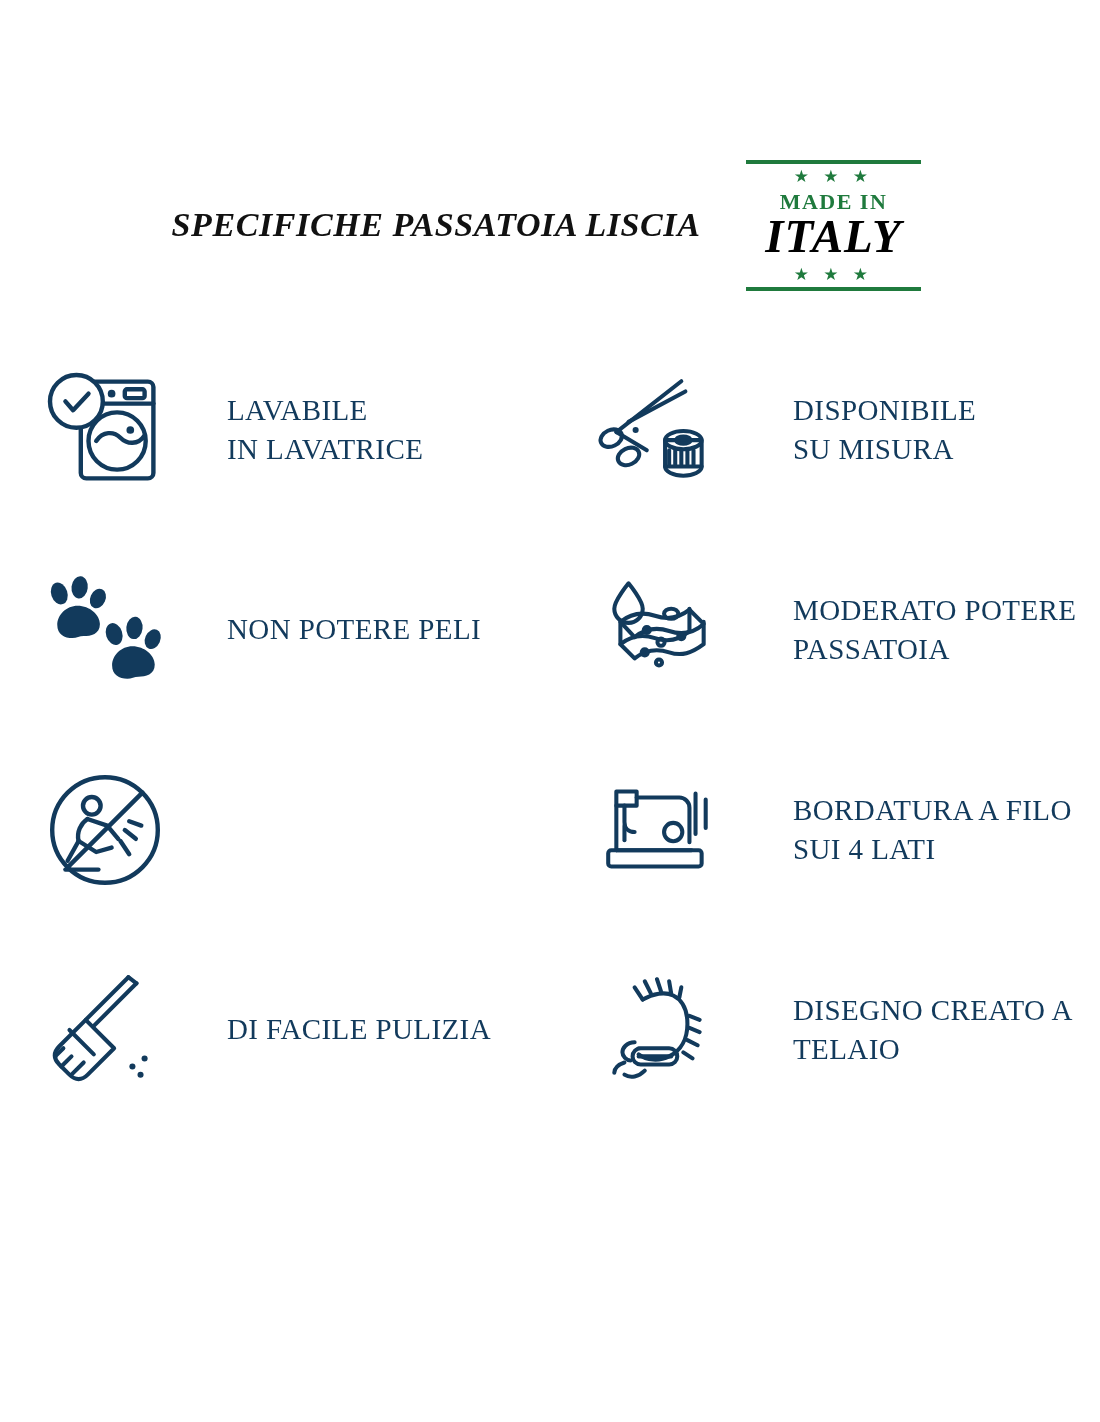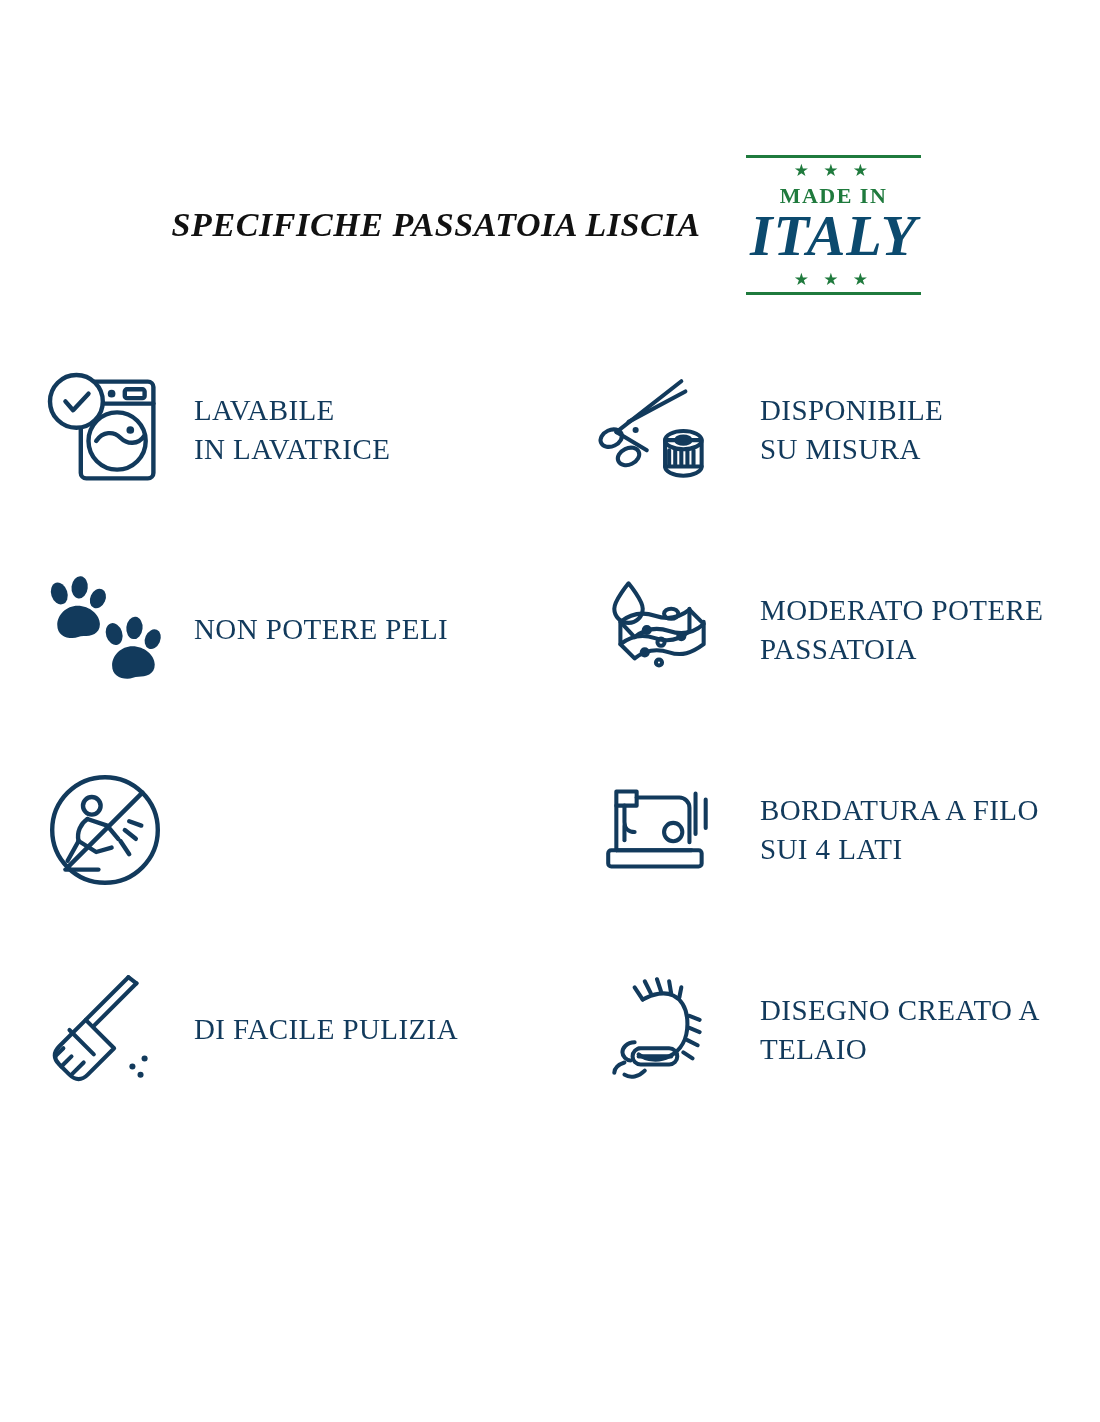--- a/index.html
+++ b/index.html
@@ -66,22 +66,22 @@
     font-size: 22px;
     color: #1f7a3d;
     letter-spacing: 1.5px;
     margin: 2px 0 0 0;
     text-align: right;
   }
   .stamp .italy {
     font-family: "Liberation Serif", serif;
     font-weight: bold;
     font-style: italic;
-    font-size: 58px;
-    color: #0c4a6e;
+    font-size: 47px;
+    color: #000000;
     letter-spacing: 1px;
     line-height: 1;
     margin: -2px 0 4px 0;
   }
   .stamp .stars-bottom {
     color: #1f7a3d;
     font-size: 17px;
     letter-spacing: 5px;
     line-height: 1;
     margin: 2px 0 4px 0;
@@ -95,20 +95,21 @@
     width: 1100px;
     display: grid;
     grid-template-columns: 550px 550px;
     grid-template-rows: repeat(4, 200px);
   }
   .feature {
     display: flex;
     align-items: center;
     padding-left: 30px;
     box-sizing: border-box;
+    gap: 33px;
   }
   .feature .icon {
     width: 150px;
     height: 150px;
     flex: 0 0 150px;
     display: flex;
     align-items: center;
     justify-content: center;
   }
   .feature .icon svg {

